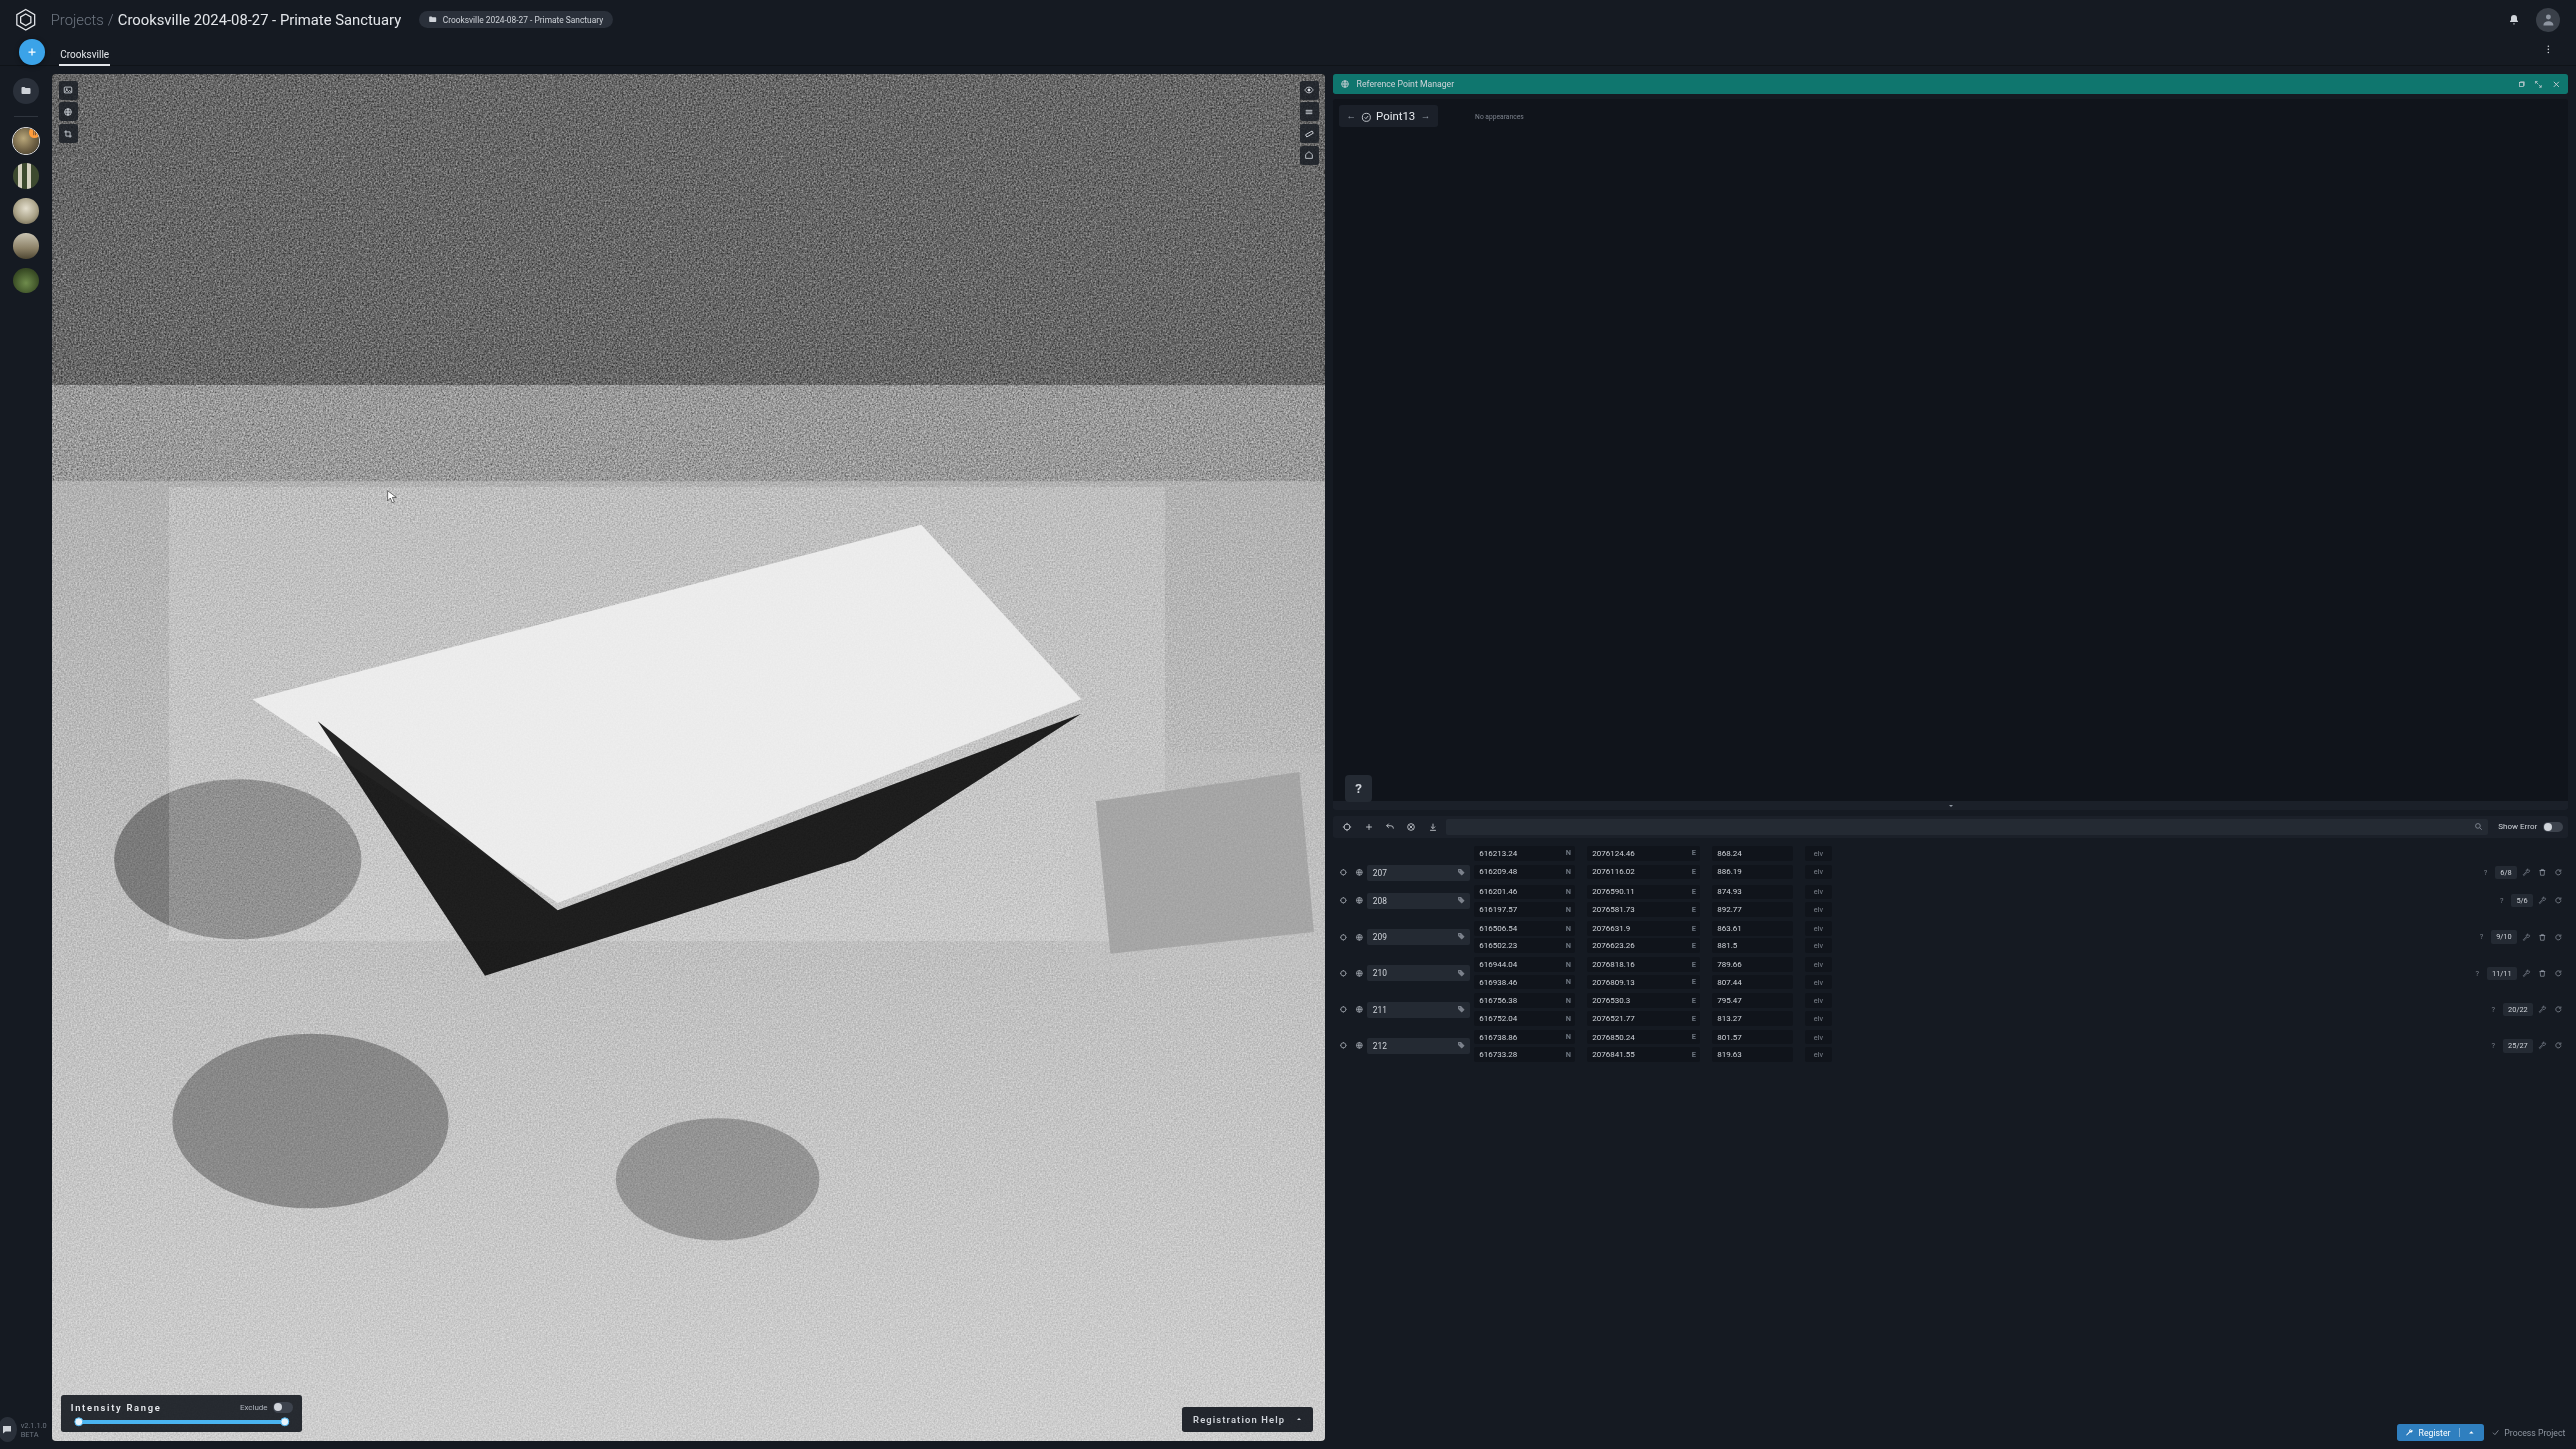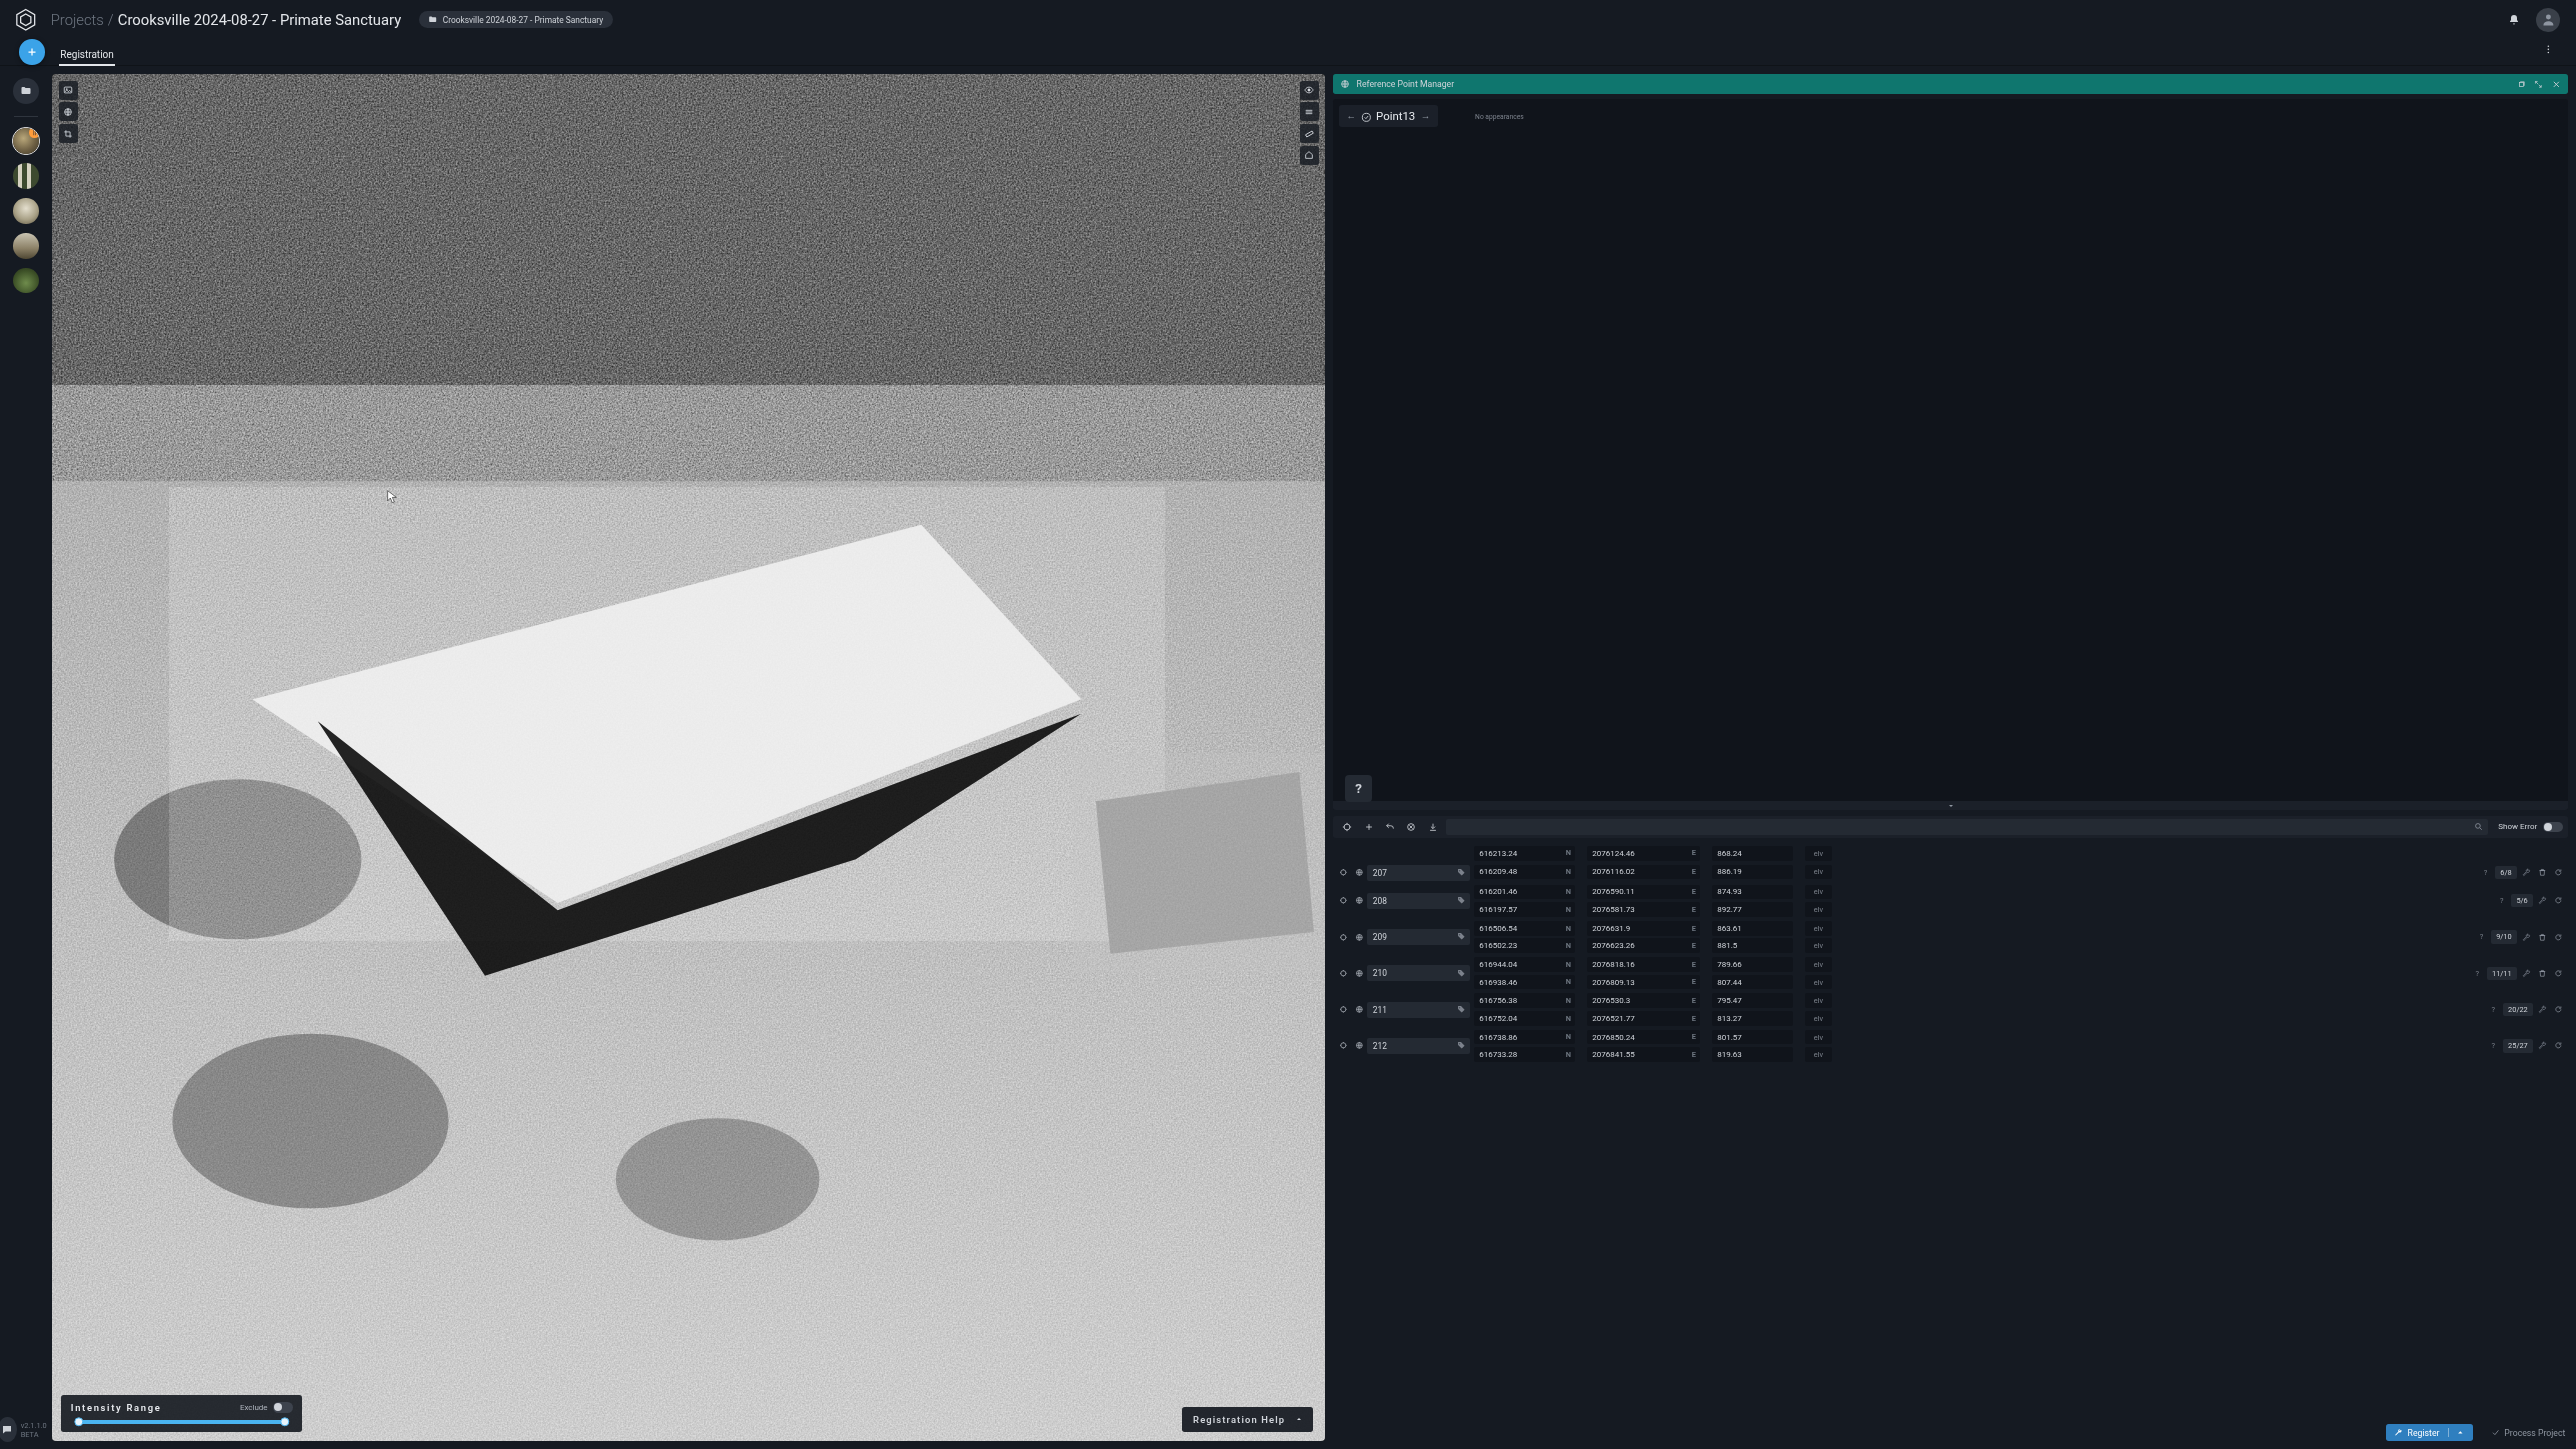--- a/index.html
+++ b/index.html
@@ -170,21 +170,21 @@
   .coord-cell.n{flex:0 0 101px}
   .coord-cell.e{flex:0 0 113px}
   .coord-cell.z{flex:0 0 81px}
   .coord-cell.ext{flex:0 0 27px;justify-content:center;color:#7c828c;font-size:7.4px}
   .badge-n,.badge-e{position:absolute;right:4px;top:2.7px;font-size:7.4px;font-weight:700;color:#6e7681}
   .prow-right{display:flex;align-items:center;gap:2.7px;width:107px;flex-shrink:0;justify-content:flex-end}
   .count-chip{height:13.4px;background:#242a33;border-radius:2px;padding:0 5.4px;font-size:7.4px;display:flex;align-items:center;color:#cfd3d9}
   .mini-icon{width:13.4px;height:13.4px;display:flex;align-items:center;justify-content:center;cursor:pointer}
   .mini-icon svg{width:8.7px;height:8.7px;fill:#8f96a1;stroke:#8f96a1}
   
-  .rp-footer{display:flex;justify-content:flex-end;gap:18px;padding:4px 2.7px 0}
+  .rp-footer{display:flex;justify-content:flex-end;gap:7px;padding:4px 2.7px 0}
   .btn-primary{
     display:flex;align-items:center;gap:5.4px;background:#2f7fbf;color:#fff;
     border-radius:2.7px;padding:3.4px 8px;font-size:8.7px;cursor:pointer
   }
   .btn-primary .split{width:0.7px;height:9.4px;background:rgba(255,255,255,.4);margin:0 2.7px}
   .btn-primary svg{width:8.7px;height:8.7px;fill:#fff}
   .process-link{display:flex;align-items:center;gap:4px;color:#8f96a1;font-size:8.7px;cursor:pointer}
   .process-link svg{width:9.4px;height:9.4px;stroke:#8f96a1;fill:none}
 </style>
 </head>
@@ -223,21 +223,21 @@
       </svg>
   </div>
 </div>
 
 <div class="tabbar">
   <div class="add-fab">
     <svg viewBox="0 0 24 24" fill="none">
         <path d="M12 5v14M5 12h14"></path>
       </svg>
   </div>
-  <div class="tab active">Registration</div>
+  <div class="tab active">Crooksville</div>
   <div class="icon-btn kebab">
     <svg viewBox="0 0 24 24" width="10.7" height="10.7" fill="#cfd3d9">
         <circle cx="12" cy="5" r="1.8"></circle>
         <circle cx="12" cy="12" r="1.8"></circle>
         <circle cx="12" cy="19" r="1.8"></circle>
       </svg>
   </div>
 </div>
 
 <div class="body">

